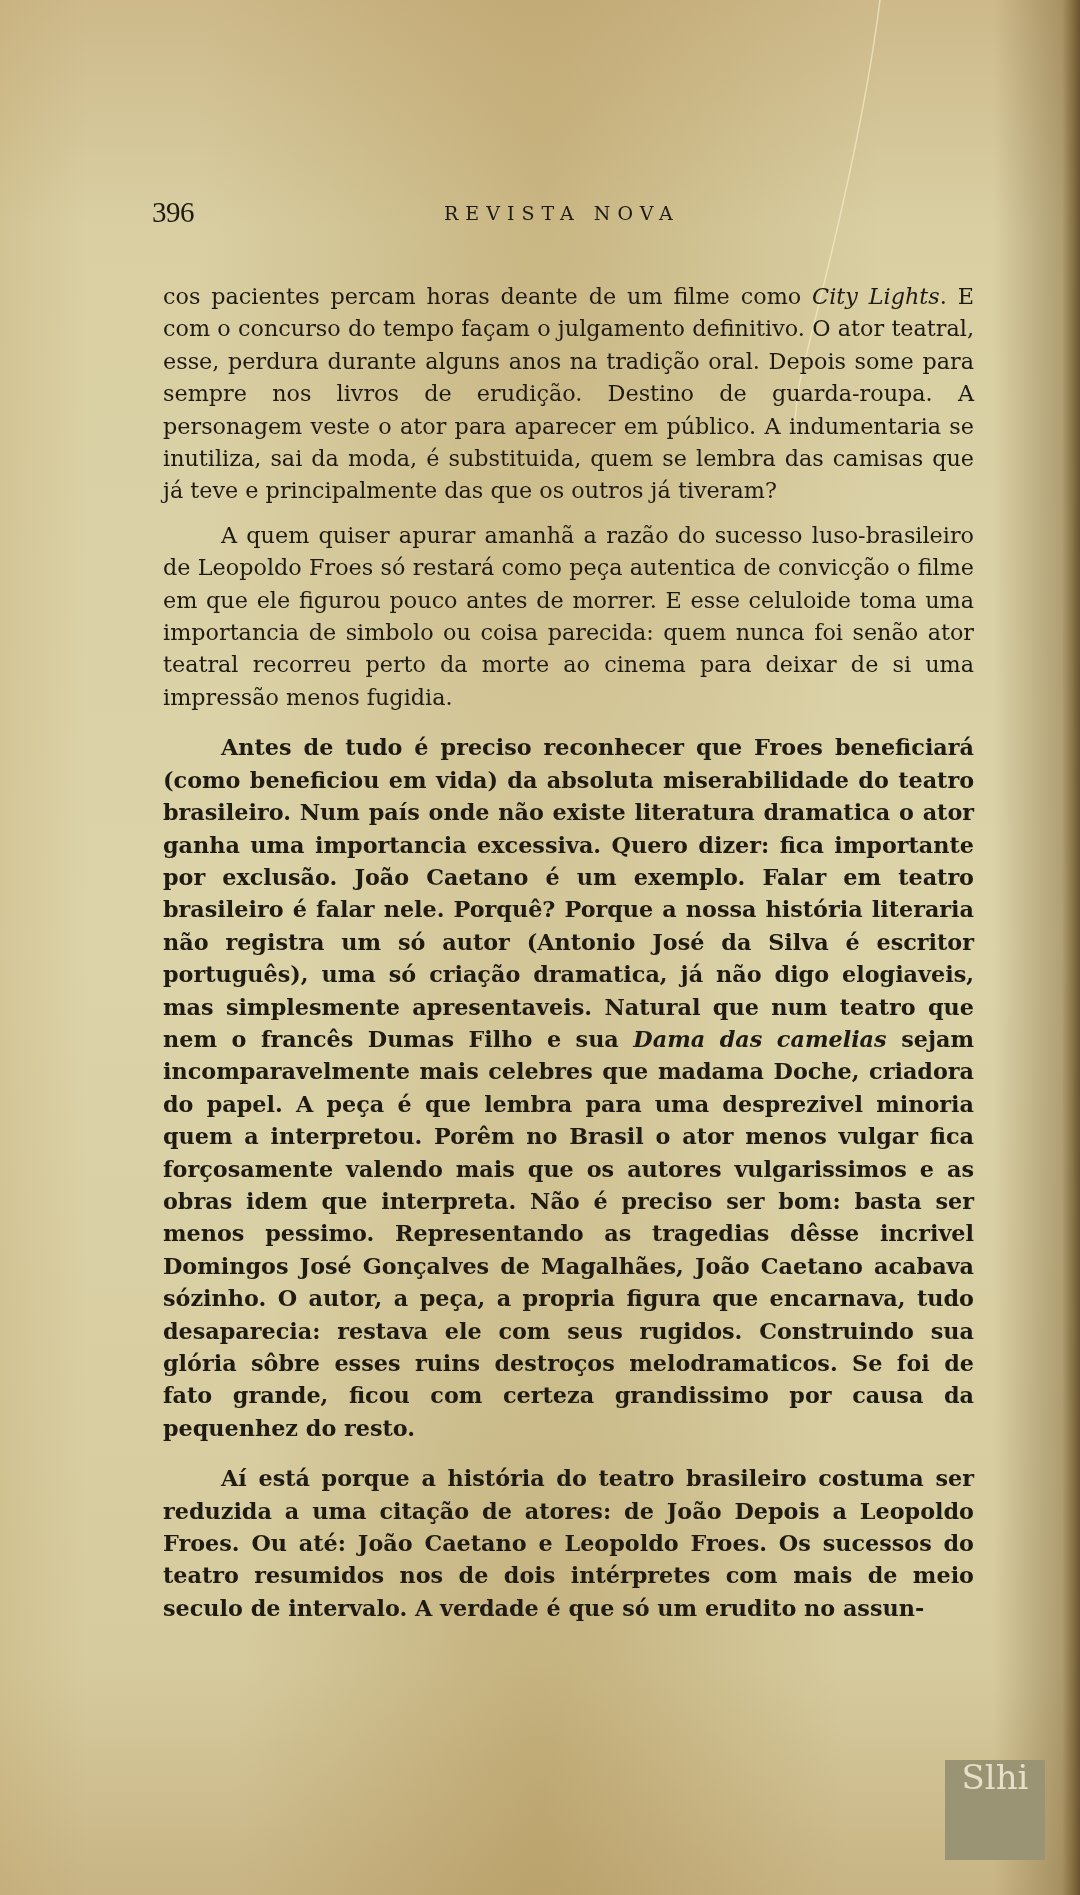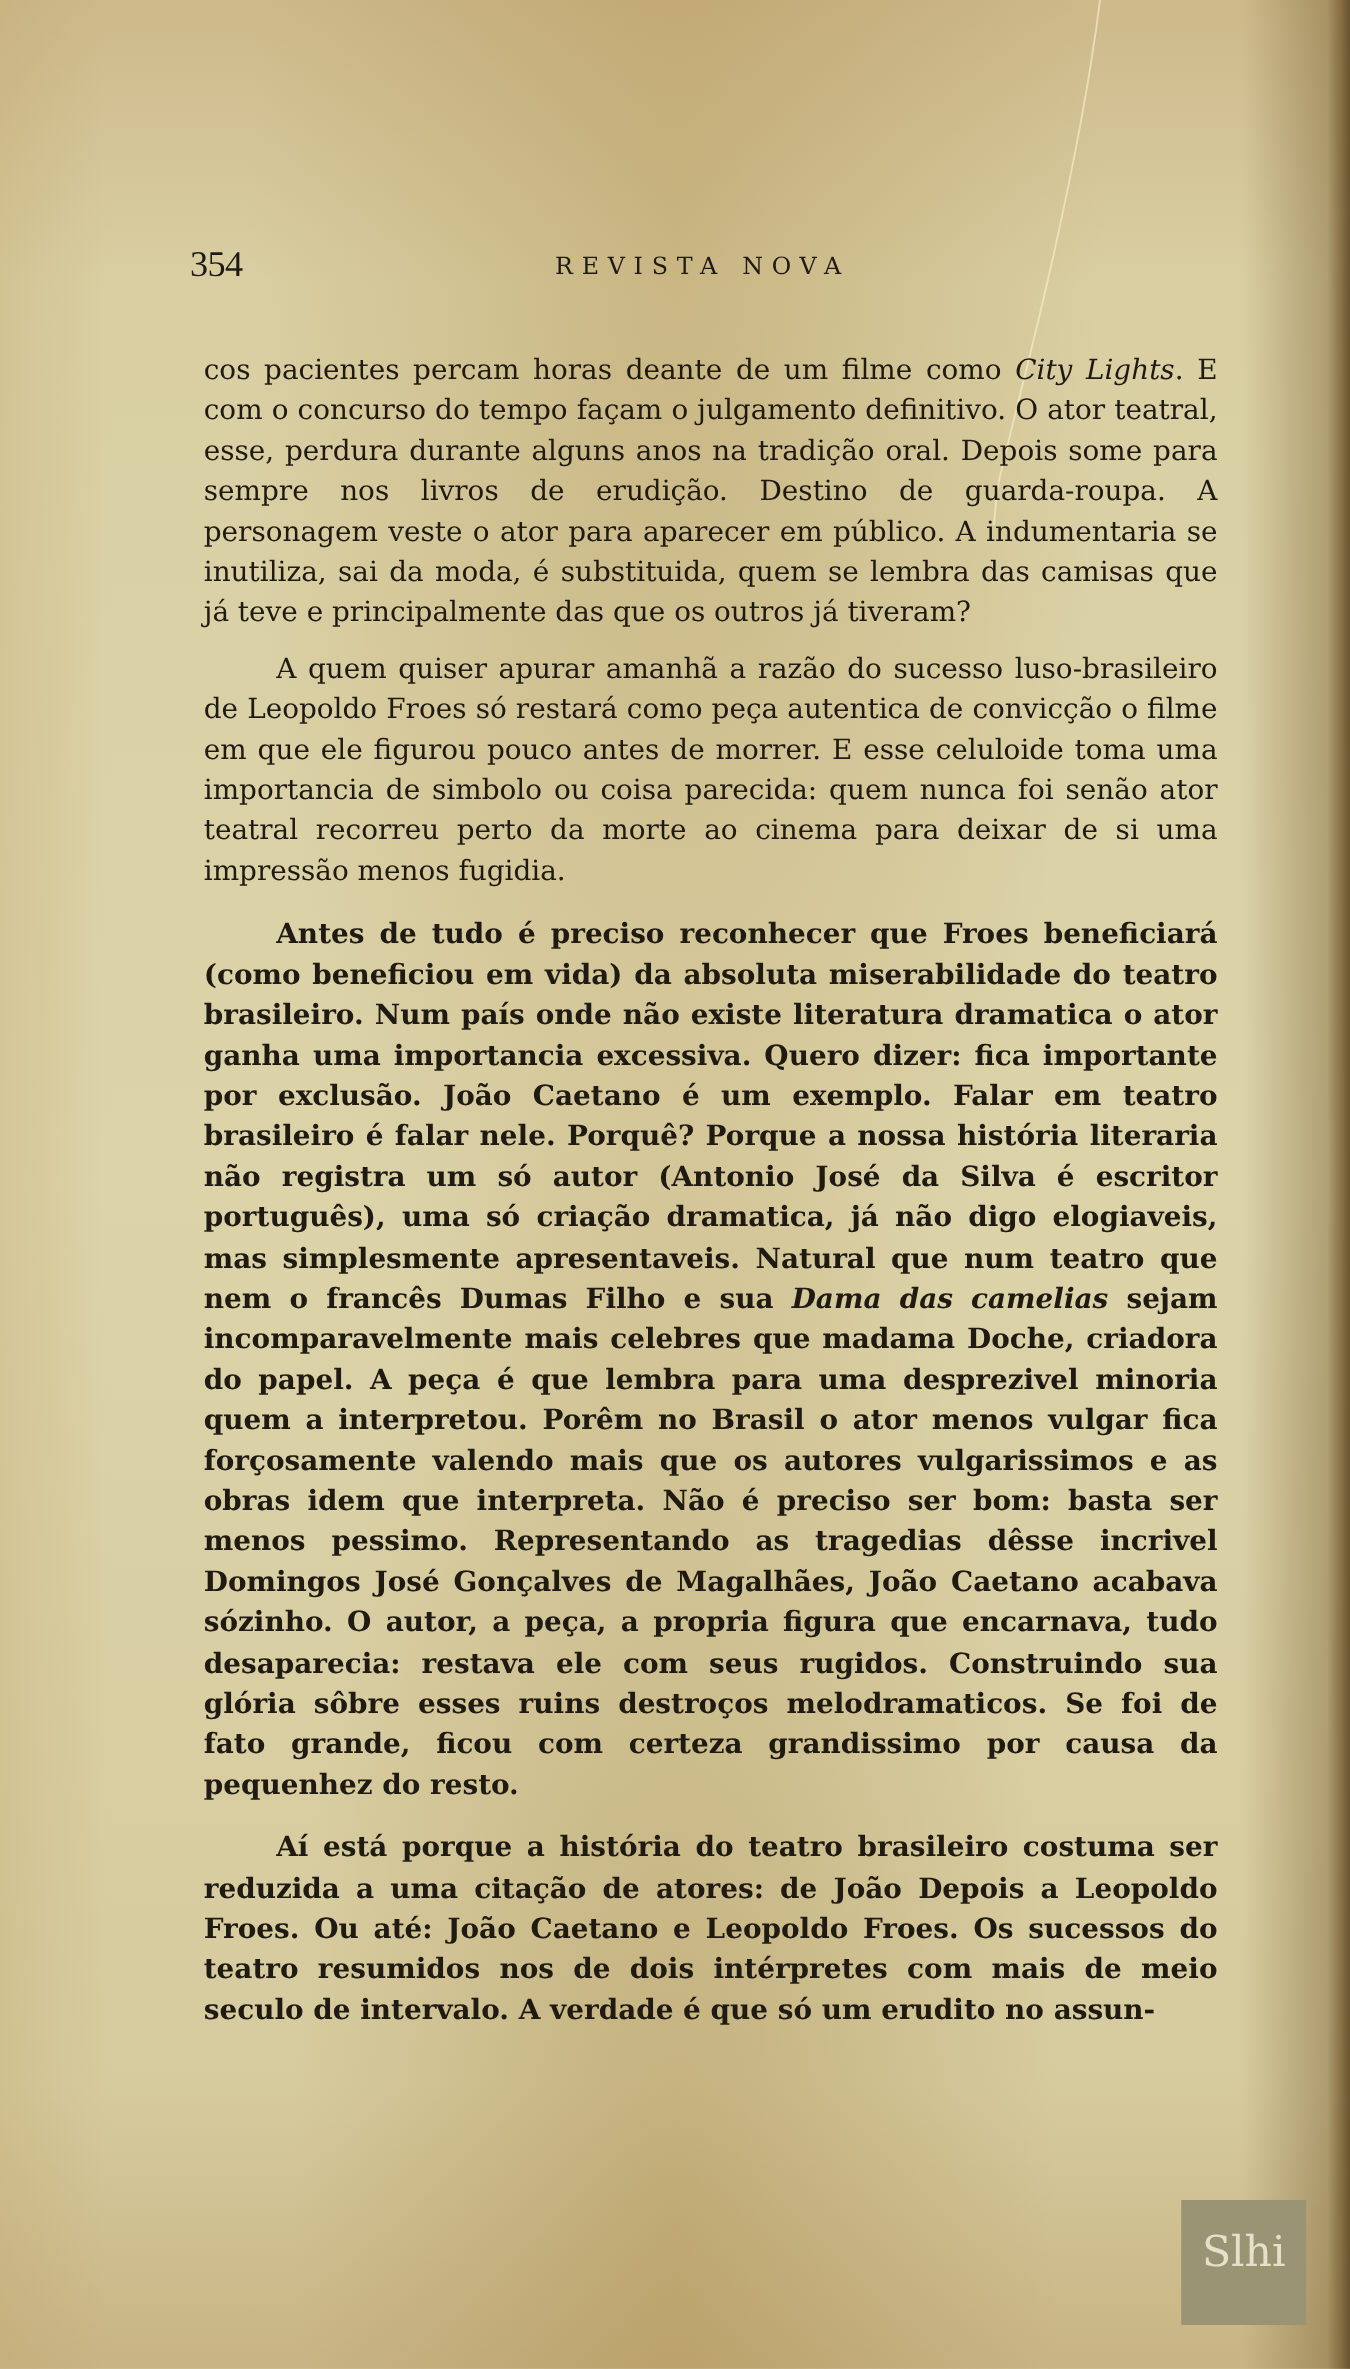--- a/index.html
+++ b/index.html
@@ -36,37 +36,37 @@
     position: absolute; top: 268px; left: 151px; width: 835px;
     font-size: 22.3px; line-height: 32.4px; text-align: justify;
   }
   .body-text p { margin: 12px; text-indent: 0; }
   .body-text p.indent { text-indent: 58px; }
   .para-gap { margin-top: 9px !important; }
   .para-gap-lg { margin-top: 18px !important; font-weight: bold; }
   em { font-style: italic; }
   .watermark {
     position: absolute; left: 945px; top: 1760px; width: 100px; height: 100px;
-    background: #9a9374; display: flex; align-items: center; justify-content: center;
+    background: #9a9374; display: flex; align-items: flex-start; justify-content: center;
   }
   .watermark span {
     font-family: "DejaVu Serif", serif; color: #e6e0c8; font-size: 34px; line-height: 1;
     margin-bottom: 16px; letter-spacing: 0px;
   }
 </style>
 </head>
 <body>
 
 <svg class="crease" viewBox="0 0 1080 420" preserveAspectRatio="none">
   <path d="M880 0 C 870 80, 850 180, 820 300 S 800 380, 795 420" stroke="rgba(245,235,200,0.7)" stroke-width="1.5" fill="none"></path>
 </svg>
 <div class="right-edge"></div>
 
 <div class="header">
-  <span class="page-number">354</span>
+  <span class="page-number">396</span>
   <span class="running-title">REVISTA NOVA</span>
 </div>
 
 <div class="body-text">
   <p><span>cos pacientes percam horas deante de um filme como </span><em>City Lights</em><span>. E com o concurso do tempo façam o julgamento definitivo. O ator teatral, esse, perdura durante alguns anos na tradição oral. Depois some para sempre nos livros de erudição. Destino de guarda-roupa. A personagem veste o ator para aparecer em público. A indumentaria se inutiliza, sai da moda, é substituida, quem se lembra das camisas que já teve e principalmente das que os outros já tiveram?</span></p>
   <p class="indent para-gap"><span>A quem quiser apurar amanhã a razão do sucesso luso-brasileiro de Leopoldo Froes só restará como peça autentica de convicção o filme em que ele figurou pouco antes de morrer. E esse celuloide toma uma importancia de simbolo ou coisa parecida: quem nunca foi senão ator teatral recorreu perto da morte ao cinema para deixar de si uma impressão menos fugidia.</span></p>
   <p class="indent para-gap-lg"><span>Antes de tudo é preciso reconhecer que Froes beneficiará (como beneficiou em vida) da absoluta miserabilidade do teatro brasileiro. Num país onde não existe literatura dramatica o ator ganha uma importancia excessiva. Quero dizer: fica importante por exclusão. João Caetano é um exemplo. Falar em teatro brasileiro é falar nele. Porquê? Porque a nossa história literaria não registra um só autor (Antonio José da Silva é escritor português), uma só criação dramatica, já não digo elogiaveis, mas simplesmente apresentaveis. Natural que num teatro que nem o francês Dumas Filho e sua </span><em>Dama das camelias</em><span> sejam incomparavelmente mais celebres que madama Doche, criadora do papel. A peça é que lembra para uma desprezivel minoria quem a interpretou. Porêm no Brasil o ator menos vulgar fica forçosamente valendo mais que os autores vulgarissimos e as obras idem que interpreta. Não é preciso ser bom: basta ser menos pessimo. Representando as tragedias dêsse incrivel Domingos José Gonçalves de Magalhães, João Caetano acabava sózinho. O autor, a peça, a propria figura que encarnava, tudo desaparecia: restava ele com seus rugidos. Construindo sua glória sôbre esses ruins destroços melodramaticos. Se foi de fato grande, ficou com certeza grandissimo por causa da pequenhez do resto.</span></p>
   <p class="indent para-gap-lg"><span>Aí está porque a história do teatro brasileiro costuma ser reduzida a uma citação de atores: de João Depois a Leopoldo Froes. Ou até: João Caetano e Leopoldo Froes. Os sucessos do teatro resumidos nos de dois intérpretes com mais de meio seculo de intervalo. A verdade é que só um erudito no assun-</span></p>
 </div>
 

